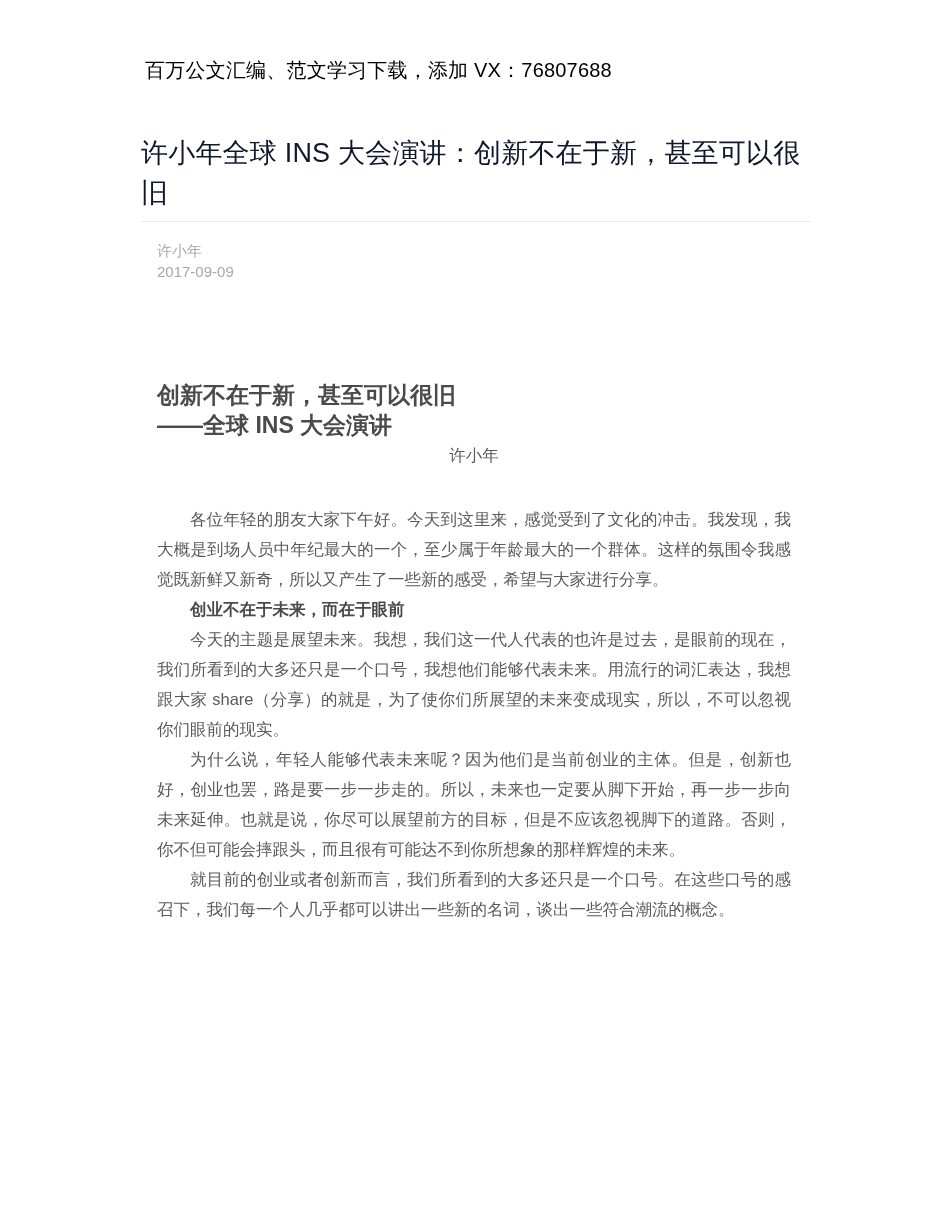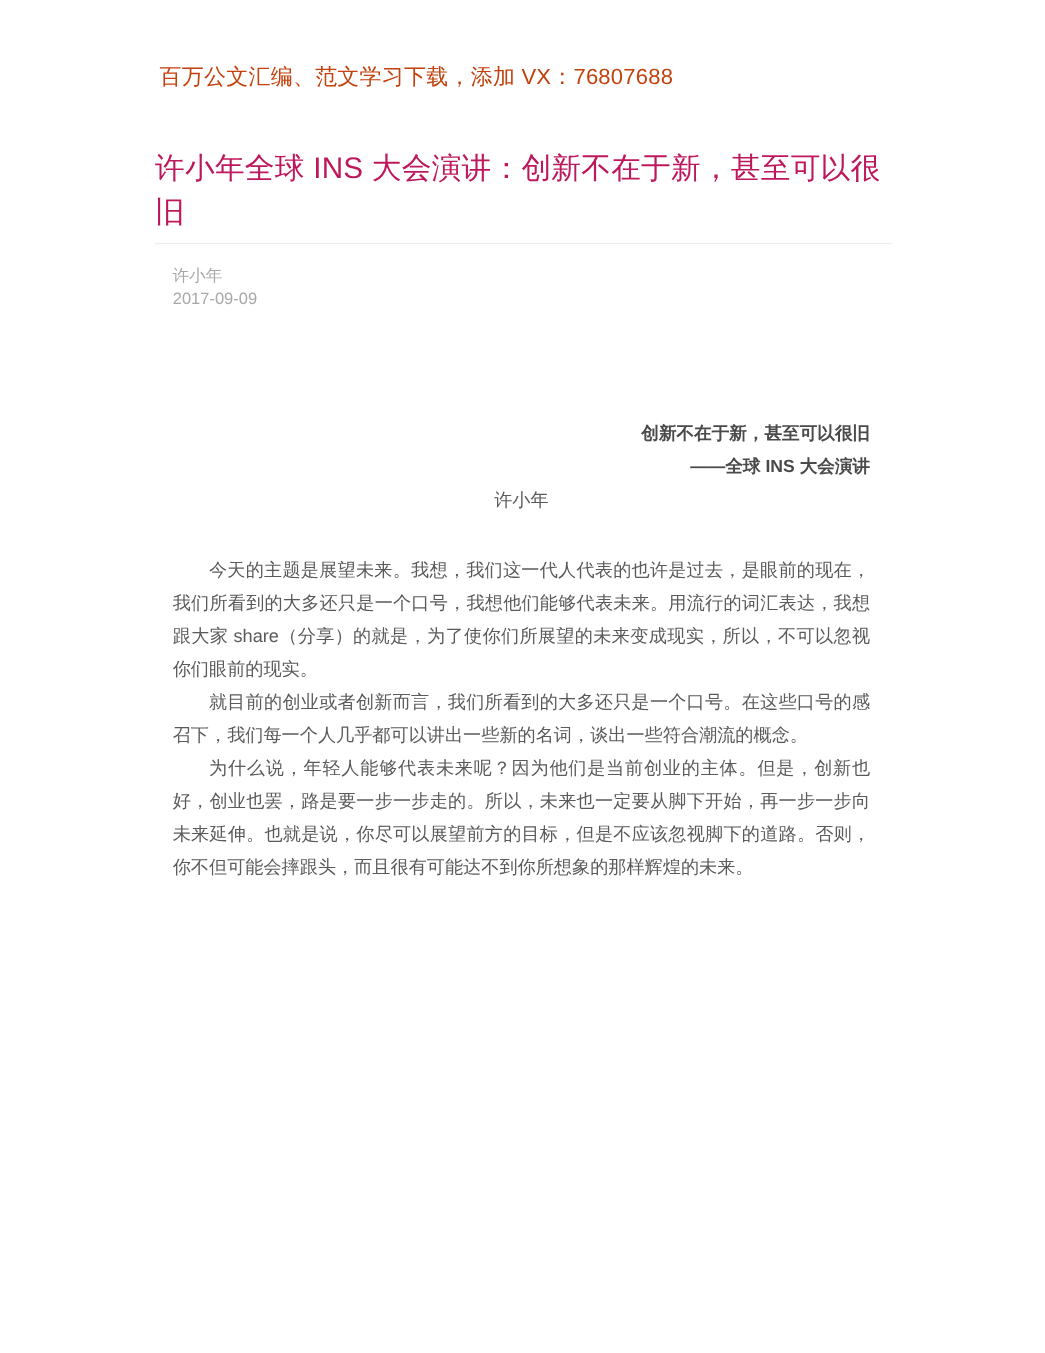--- a/index.html
+++ b/index.html
@@ -22,40 +22,40 @@
     box-sizing: border-box;
   }
 
   
   .promo-banner {
     position: absolute;
     top: 56px;
     left: 0;
     width: 757px;
     text-align: center;
-    color: #c2410c;
+    color: #000000;
     font-size: 20px;
     line-height: 28px;
     letter-spacing: 0.2px;
     white-space: nowrap;
   }
 
   
   .article-header {
     position: absolute;
     top: 133px;
     left: 141px;
     width: 670px;
   }
   .article-title {
     margin: 0;
     font-size: 27px;
     line-height: 40px;
     font-weight: 400;
-    color: #be185d;
+    color: #0f172a;
     letter-spacing: 0.2px;
   }
   .header-divider {
     position: absolute;
     top: 221px;
     left: 141px;
     width: 670px;
     height: 1px;
     background: #ebebeb;
   }
@@ -75,24 +75,24 @@
   .doc-body {
     position: absolute;
     top: 380px;
     left: 157px;
     width: 634px;
     color: #5a5a5a;
     font-size: 16.5px;
     line-height: 30px;
   }
   .center-head {
-    text-align: right;
+    text-align: left;
     font-weight: 700;
     color: #4a4a4a;
-    font-size: 16px;
+    font-size: 23px;
     line-height: 30px;
     margin: 0;
   }
   .center-byline {
     text-align: center;
     font-weight: 400;
     color: #5a5a5a;
     font-size: 16.5px;
     line-height: 30px;
     margin: 0 0 34px 0;
@@ -128,25 +128,27 @@
     <span class="meta-author">许小年</span>
     <span class="meta-date">2017-09-09</span>
   </div>
 
   <div class="doc-body">
 
     <p class="center-head">创新不在于新，甚至可以很旧</p>
     <p class="center-head">——全球 INS 大会演讲</p>
     <p class="center-byline">许小年</p>
 
+    <p class="para">各位年轻的朋友大家下午好。今天到这里来，感觉受到了文化的冲击。我发现，我大概是到场人员中年纪最大的一个，至少属于年龄最大的一个群体。这样的氛围令我感觉既新鲜又新奇，所以又产生了一些新的感受，希望与大家进行分享。</p>
 
+    <p class="subhead">创业不在于未来，而在于眼前</p>
 
     <p class="para">今天的主题是展望未来。我想，我们这一代人代表的也许是过去，是眼前的现在，我们所看到的大多还只是一个口号，我想他们能够代表未来。用流行的词汇表达，我想跟大家 share（分享）的就是，为了使你们所展望的未来变成现实，所以，不可以忽视你们眼前的现实。</p>
 
+    <p class="para">为什么说，年轻人能够代表未来呢？因为他们是当前创业的主体。但是，创新也好，创业也罢，路是要一步一步走的。所以，未来也一定要从脚下开始，再一步一步向未来延伸。也就是说，你尽可以展望前方的目标，但是不应该忽视脚下的道路。否则，你不但可能会摔跟头，而且很有可能达不到你所想象的那样辉煌的未来。</p>
+
     <p class="para">就目前的创业或者创新而言，我们所看到的大多还只是一个口号。在这些口号的感召下，我们每一个人几乎都可以讲出一些新的名词，谈出一些符合潮流的概念。</p>
-
-    <p class="para">为什么说，年轻人能够代表未来呢？因为他们是当前创业的主体。但是，创新也好，创业也罢，路是要一步一步走的。所以，未来也一定要从脚下开始，再一步一步向未来延伸。也就是说，你尽可以展望前方的目标，但是不应该忽视脚下的道路。否则，你不但可能会摔跟头，而且很有可能达不到你所想象的那样辉煌的未来。</p>
 
 
 
   </div>
 
 </div>
 
 </body></html>

